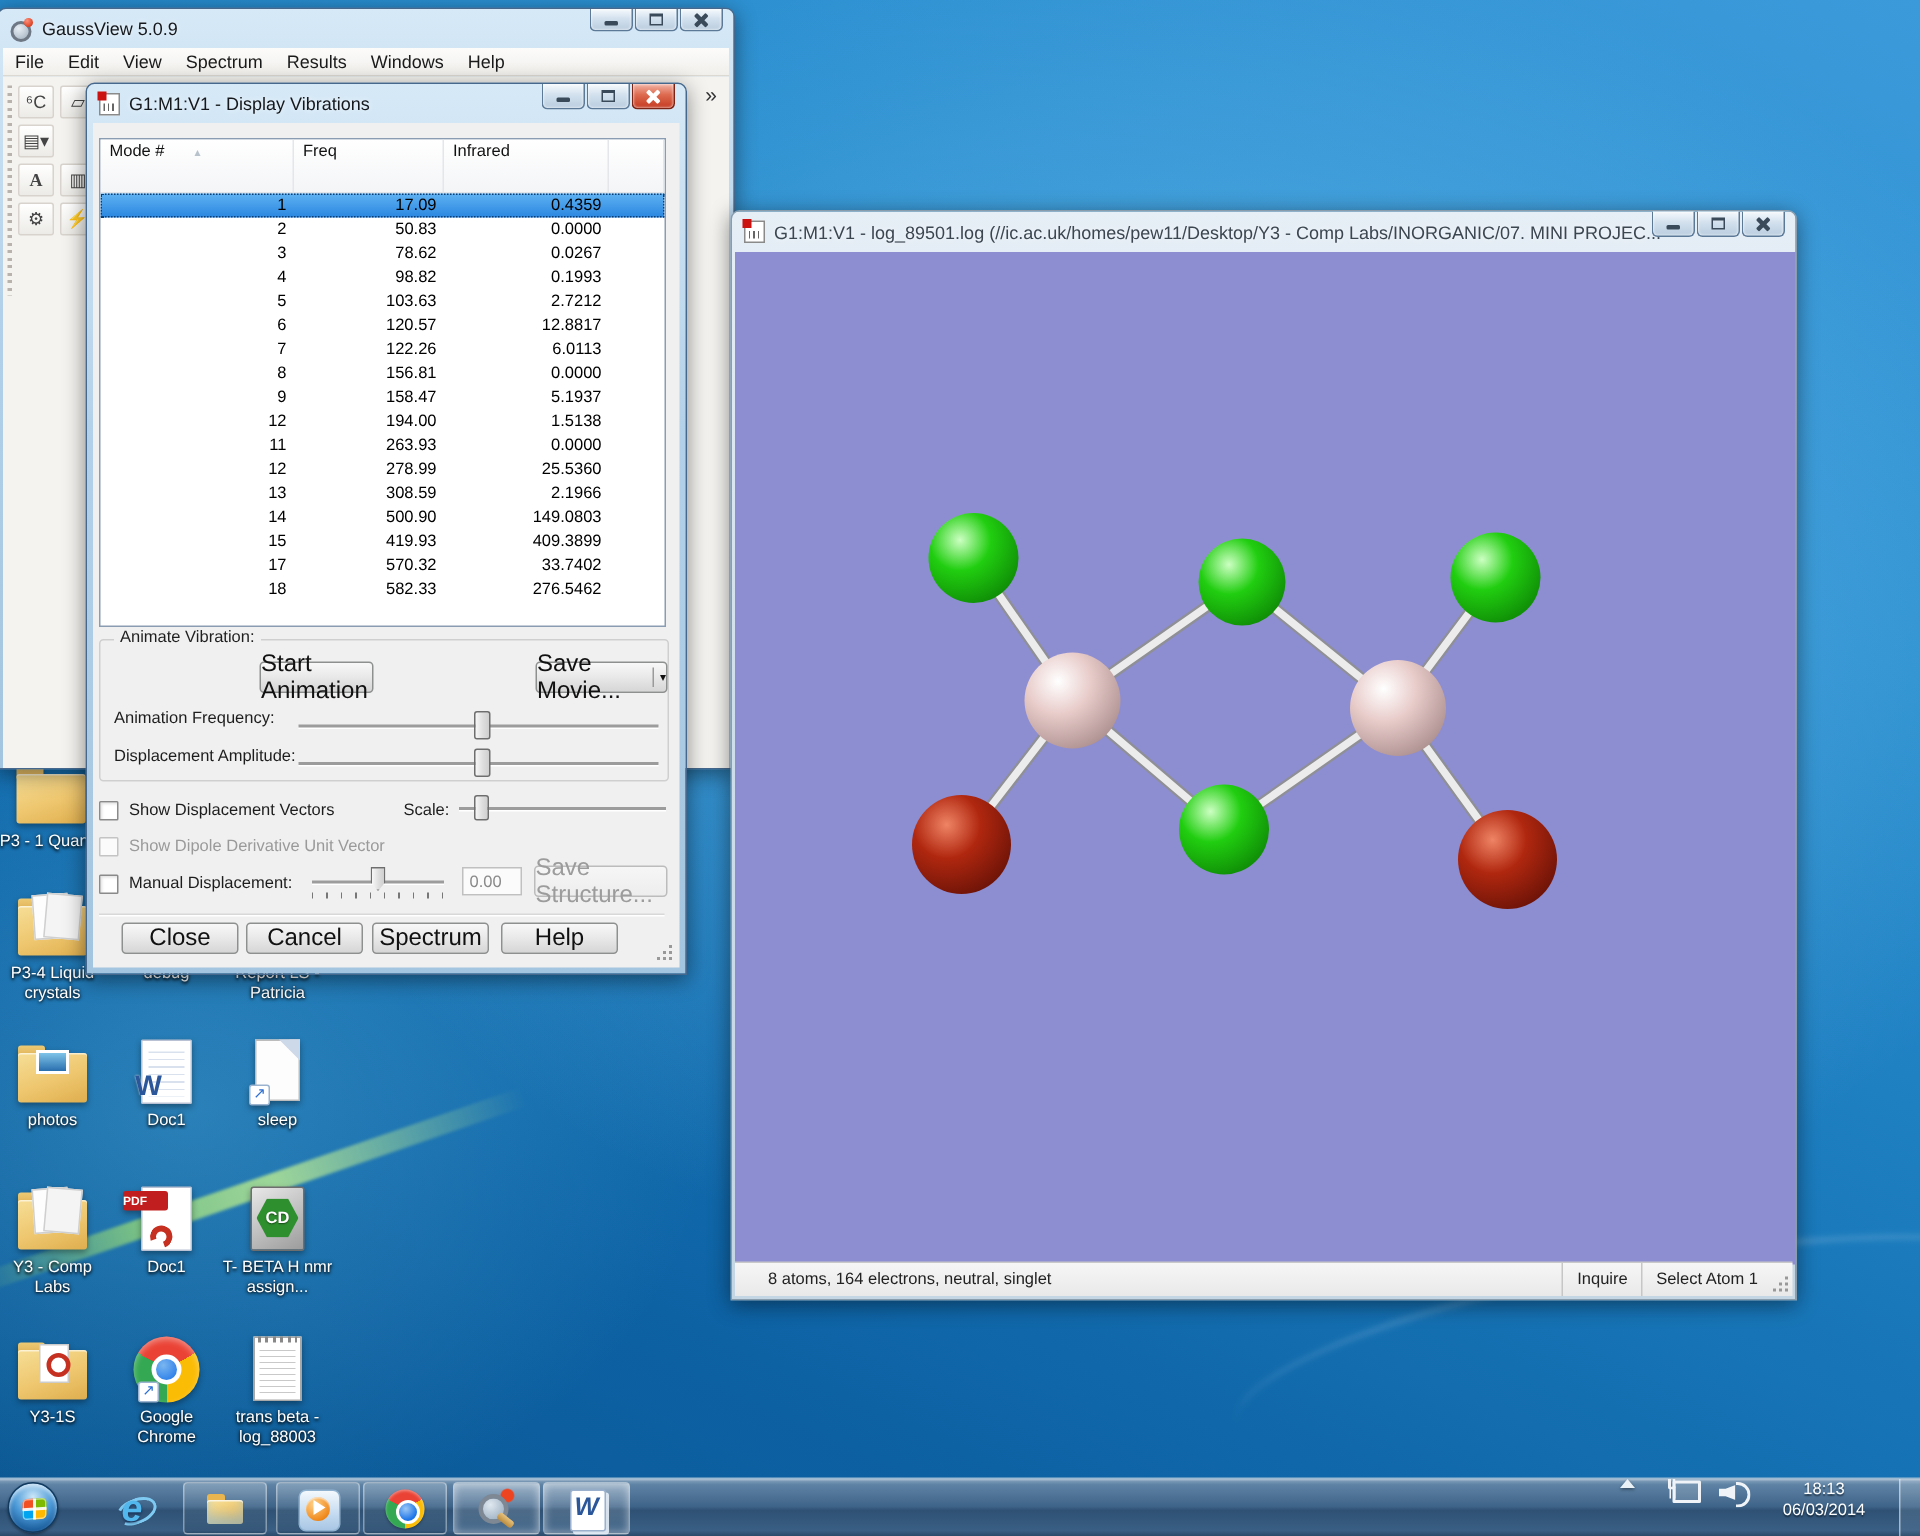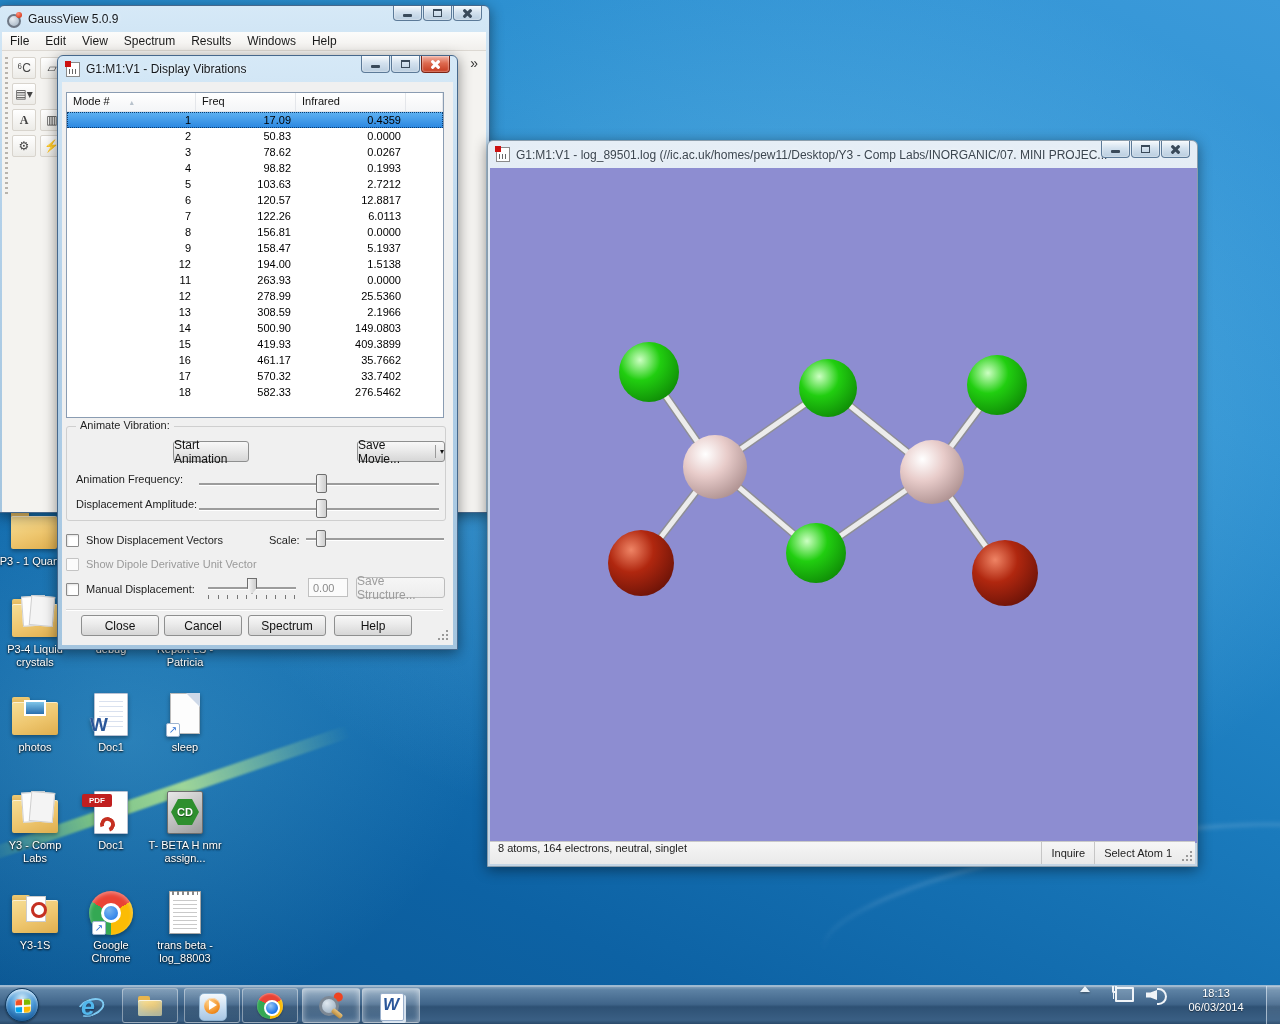--- a/index.html
+++ b/index.html
@@ -40,21 +40,21 @@
     border:1px solid #ccc; }
   .fold-pdfmark::after { content:""; position:absolute; left:4px; top:5px; width:10px; height:10px;
     border:3px solid #c53021; border-radius:50%; }
   .i-page { position:absolute; left:8px; top:1px; width:34px; height:43px; background:#fff; border:1px solid #b9c2d4;
     border-radius:1px; }
   .i-page .rules { position:absolute; left:4px; right:4px; top:7px; height:30px;
     background:repeating-linear-gradient(#d9e1ef 0 1px, transparent 1px 5px); }
   .i-word .wglyph { position:absolute; z-index:2; left:4px; bottom:2px; font-weight:bold; font-size:19px; color:#2b579a;
     text-shadow:0 0 1px #fff; }
   .i-pdf .band { position:absolute; z-index:2; left:-4px; top:4px; width:30px; height:13px; background:#c11f1f;
-    color:#fff; font-size:8px; font-weight:bold; text-align:center; line-height:13px; border-radius:2px; }
+    color:#fff; font-size:8px; font-weight:bold; line-height:13px; border-radius:2px; }
   .i-pdf .aswirl { position:absolute; left:14px; bottom:4px; width:15px; height:15px; border:4px solid #c53021;
     border-radius:50%; border-bottom-color:transparent; transform:rotate(25deg); }
   .i-cd .cdpage { position:absolute; left:7px; top:1px; width:36px; height:43px;
     background:linear-gradient(150deg,#e8e8e8,#9c9c9c); border:1px solid #6e6e6e; border-radius:2px; }
   .i-cd .hex { position:absolute; z-index:2; left:11px; top:9px; width:28px; height:26px; background:#2e8f2e;
     clip-path:polygon(25% 0,75% 0,100% 50%,75% 100%,25% 100%,0 50%);
     color:#fff; font-weight:bold; font-size:11px; display:flex; align-items:center; justify-content:center;
     text-shadow:0 1px 1px rgba(0,0,0,.5); }
   .i-chrome .ball { position:absolute; left:3px; top:1px; width:44px; height:44px; border-radius:50%;
     background:conic-gradient(from -60deg, #ea4335 0 120deg, #fbbc05 120deg 240deg, #34a853 240deg 360deg);
@@ -114,44 +114,44 @@
 
   
   #mol-win { left:487px; top:140px; width:711px; height:727px; z-index:3; }
   #mol-win .tbar { height:27px; font-size:12px; }
   .doc-ico { width:14px; height:15px; position:relative; background:#fff; border:1px solid #8a8a8a; flex:none; }
   .doc-ico::before { content:""; position:absolute; left:-2px; top:-2px; width:6px; height:6px; background:#cc1111; }
   .doc-ico::after { content:""; position:absolute; left:2px; top:6px; width:8px; height:5px;
     background:repeating-linear-gradient(90deg,#666 0 1px,transparent 1px 3px); }
   #viewport { position:absolute; left:2px; top:27px; width:707px; height:675px; background:#8d8dd1; }
   #statusbar { position:absolute; left:2px; right:2px; bottom:2px; height:23px;
-    background:linear-gradient(#f6f6f6,#e9e9e9); border-top:1px solid #c9c9c9; display:flex; 
-    font-size:11px; color:#222; }
+    background:linear-gradient(#f6f6f6,#e9e9e9); border-top:1px solid #c9c9c9; display:flex; align-items:center;
+    font-size:11px; color:#222;padding-left:14px; }
   #statusbar .sb-left { flex:1; padding:0 8px; }
   .sb-cell { border-left:1px solid #c6c6c6; padding:0 9px; height:100%; display:flex; align-items:center; }
   .grip { width:12px; height:12px; align-self:flex-end; margin:0 2px 2px 0; position:relative; }
   .grip::before { content:""; position:absolute; right:1px; bottom:1px; width:2px; height:2px; background:#999;
     box-shadow:-4px 0 #999, -8px 0 #999, 0 -4px #999, -4px -4px #999, 0 -8px #999; }
 
   
   #dlg { left:57px; top:55px; width:401px; height:595px; z-index:5; }
   #dlg-body { position:absolute; left:4px; right:4px; top:26px; bottom:4px; background:#f0f0f0; font-size:11px; }
   #vib-table { position:absolute; left:4px; top:10px; width:378px; height:326px; background:#fff;
     border:1px solid #8a9cb2; overflow:hidden; }
-  #vib-head { display:grid; grid-template-columns:129px 100px 110px 1fr; height:19px;
+  #vib-head { display:grid; grid-template-columns:129px 100px 110px 1fr; height:36px;
     background:linear-gradient(#ffffff,#f4f5f7); border-bottom:1px solid #e0e3e8; }
   #vib-head .hcell { padding:2px 0 0 6px; border-right:1px solid #e4e6ea; font-size:11px; color:#111; }
   .sort-arrow { display:inline-block; margin-left:20px; font-size:8px; color:#b8c2cc; }
   .vrow { display:grid; grid-template-columns:129px 100px 110px 1fr; height:16px; line-height:16px; color:#000; }
   .vrow div { text-align:right; padding-right:5px; font-size:11px; }
   .vrow.sel { background:linear-gradient(#5fb2f2,#2a86e0); outline:1px dotted #0b3d70; outline-offset:-1px; }
   .gbox { position:absolute; left:4px; top:344px; width:380px; height:95px; border:1px solid #cfcfcf;
     border-radius:3px; }
   .gbox-label { position:absolute; left:14px; top:337px; background:#f0f0f0; padding:0 4px; color:#1f1f1f; }
-  .btn { position:absolute; height:21px; border:1px solid #8e8f8f; border-radius:3px; font-size:12px; color:#111;
+  .btn { position:absolute; height:21px; border:1px solid #8e8f8f; border-radius:3px; font-size:16px; color:#111;
     background:linear-gradient(#f8f8f8,#eaeaea 45%,#d6d6d6); display:flex; align-items:center; justify-content:center; }
   .btn.disabled { color:#9c9c9c; border-color:#bcbcbc; background:linear-gradient(#f6f6f6,#ededed); }
   .mbtn-arrow { border-left:1px solid #9a9a9a; margin-left:6px; padding-left:4px; height:13px; display:flex;
     align-items:center; font-size:8px; }
   .mbtn-arrow::after { content:"\25BE"; }
   .dlabel2 { position:absolute; color:#1d1d1d; }
   .dis { color:#9a9a9a !important; }
   .slider { position:absolute; height:20px; }
   .slider .track { position:absolute; left:0; right:0; top:9px; height:2px; background:#9c9c9c;
     box-shadow:0 1px 0 #fff; }
@@ -558,26 +558,20 @@
             <div>149.0803</div>
             <div></div>
           </div>
           <div class="vrow">
             <div>15</div>
             <div>419.93</div>
             <div>409.3899</div>
             <div></div>
           </div>
           <div class="vrow">
-            <div>16</div>
-            <div>461.17</div>
-            <div>35.7662</div>
-            <div></div>
-          </div>
-          <div class="vrow">
             <div>17</div>
             <div>570.32</div>
             <div>33.7402</div>
             <div></div>
           </div>
           <div class="vrow">
             <div>18</div>
             <div>582.33</div>
             <div>276.5462</div>
             <div></div>

